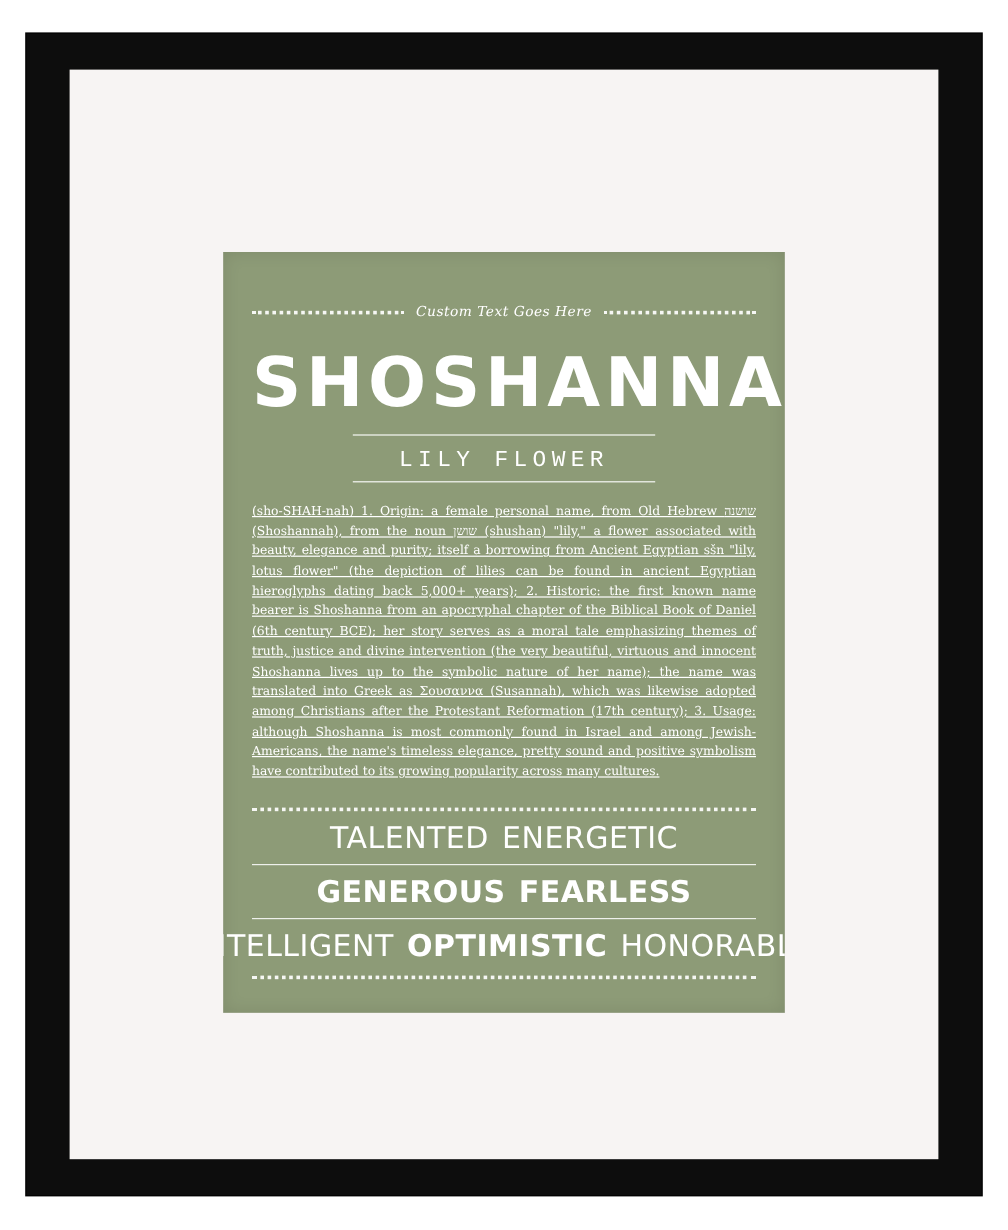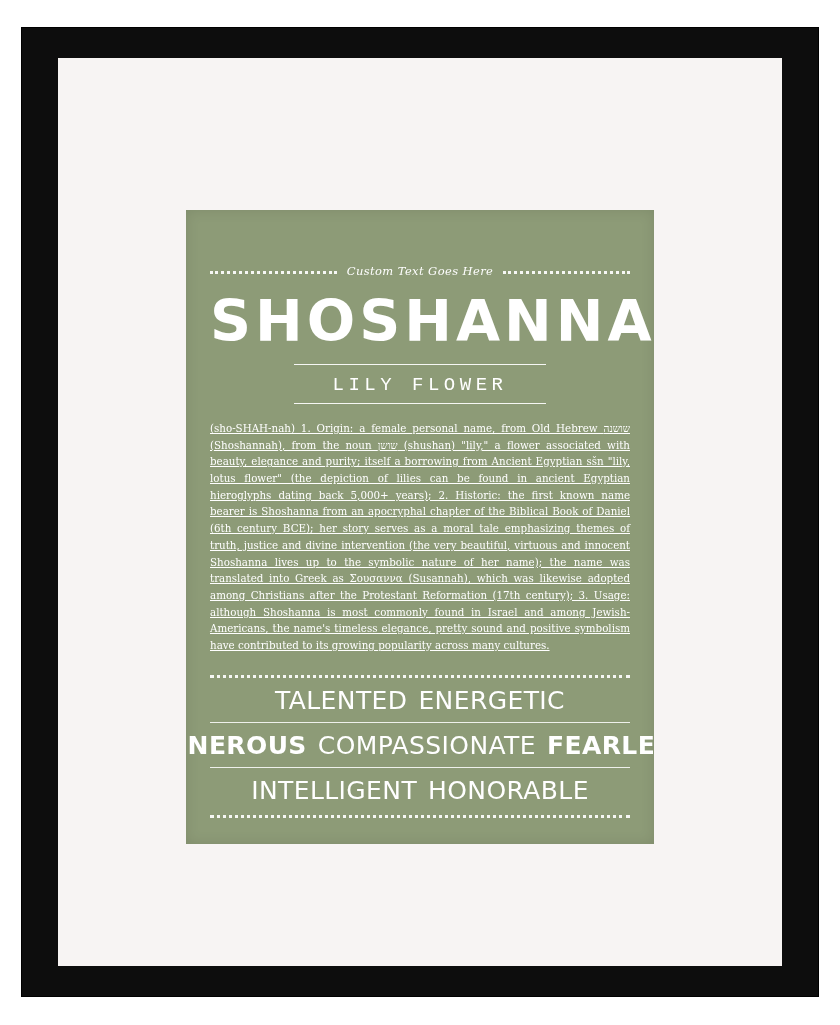--- a/index.html
+++ b/index.html
@@ -51,21 +51,21 @@
     padding: 22px 24px 16px 24px;
     overflow: hidden;
   }
 
   
   .toprow {
     display: flex;
     align-items: center;
     justify-content: flex-end;
     gap: 10px;
-    margin-top: 32px;
+    margin-top: 20px;
   }
   .dotline {
     flex: 1 1 auto;
     height: 3px;
     border-bottom: 3px dotted rgba(255,255,255,0.92);
     max-width: 130px;
   }
   .custom-text {
     font-family: "DejaVu Serif", serif;
     font-style: italic;
@@ -76,21 +76,21 @@
   }
 
   
   .name {
     text-align: center;
     font-family: "DejaVu Sans", sans-serif;
     font-weight: bold;
     font-size: 57px;
     letter-spacing: 4px;
     line-height: 1.02;
-    margin: 14px 0 0 0;
+    margin: 24px 0 0 0;
     white-space: nowrap;
   }
 
   
   .rule {
     height: 1px;
     background: rgba(255,255,255,0.92);
     margin: 0 auto;
     width: 252px;
   }
@@ -173,28 +173,28 @@
 
           <div class="trait-line">
             <span class="w">TALENTED</span>
             <span class="w">ENERGETIC</span>
           </div>
 
           <div class="thinrule"></div>
 
           <div class="trait-line">
             <span class="w bold">GENEROUS</span>
-            <span class="w">COMPASSIONATE</span>
             <span class="w bold">FEARLESS</span>
           </div>
 
           <div class="thinrule"></div>
 
           <div class="trait-line">
             <span class="w">INTELLIGENT</span>
+            <span class="w bold">OPTIMISTIC</span>
             <span class="w">HONORABLE</span>
           </div>
 
           <div class="dotrule"></div>
         </div>
 
       </div>
     </div>
   </div>
 </div>

